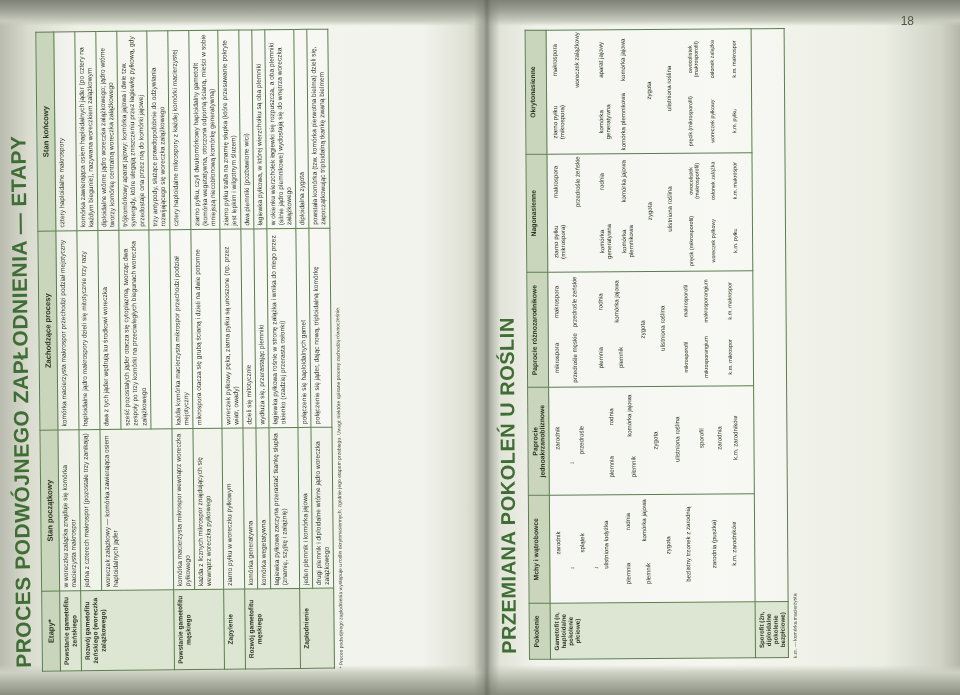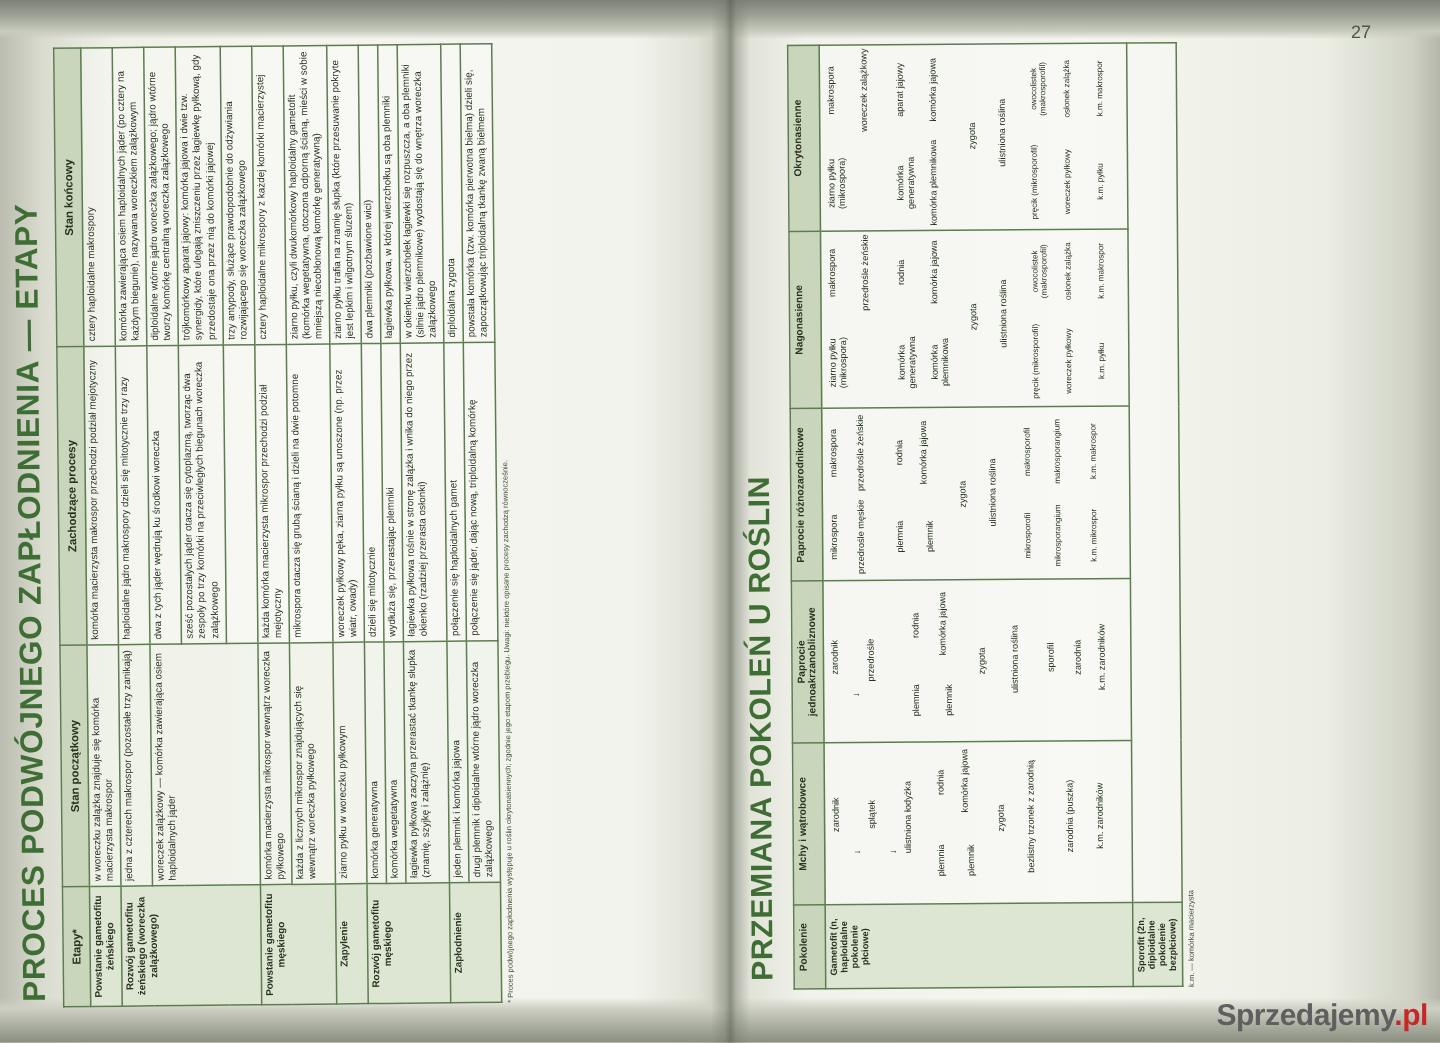--- a/index.html
+++ b/index.html
@@ -346,19 +346,18 @@
           </tr>
           <tr>
             <td class="genhdr">Sporofit (2n, diploidalne pokolenie bezpłciowe)</td>
             <td colspan="5" style="height:10px"></td>
           </tr>
         </tbody>
       </table>
       <div class="small-note">k.m. — komórka macierzysta</div>
     </div>
 
-    <div id="pageno">27</div>
+    <div id="pageno">18</div>
   </div>
 
   <div id="gutter"></div>
 
-  <div id="wm">Sprzedajemy<span class="dot">.pl</span></div>
 </div>
 
 </body></html>

